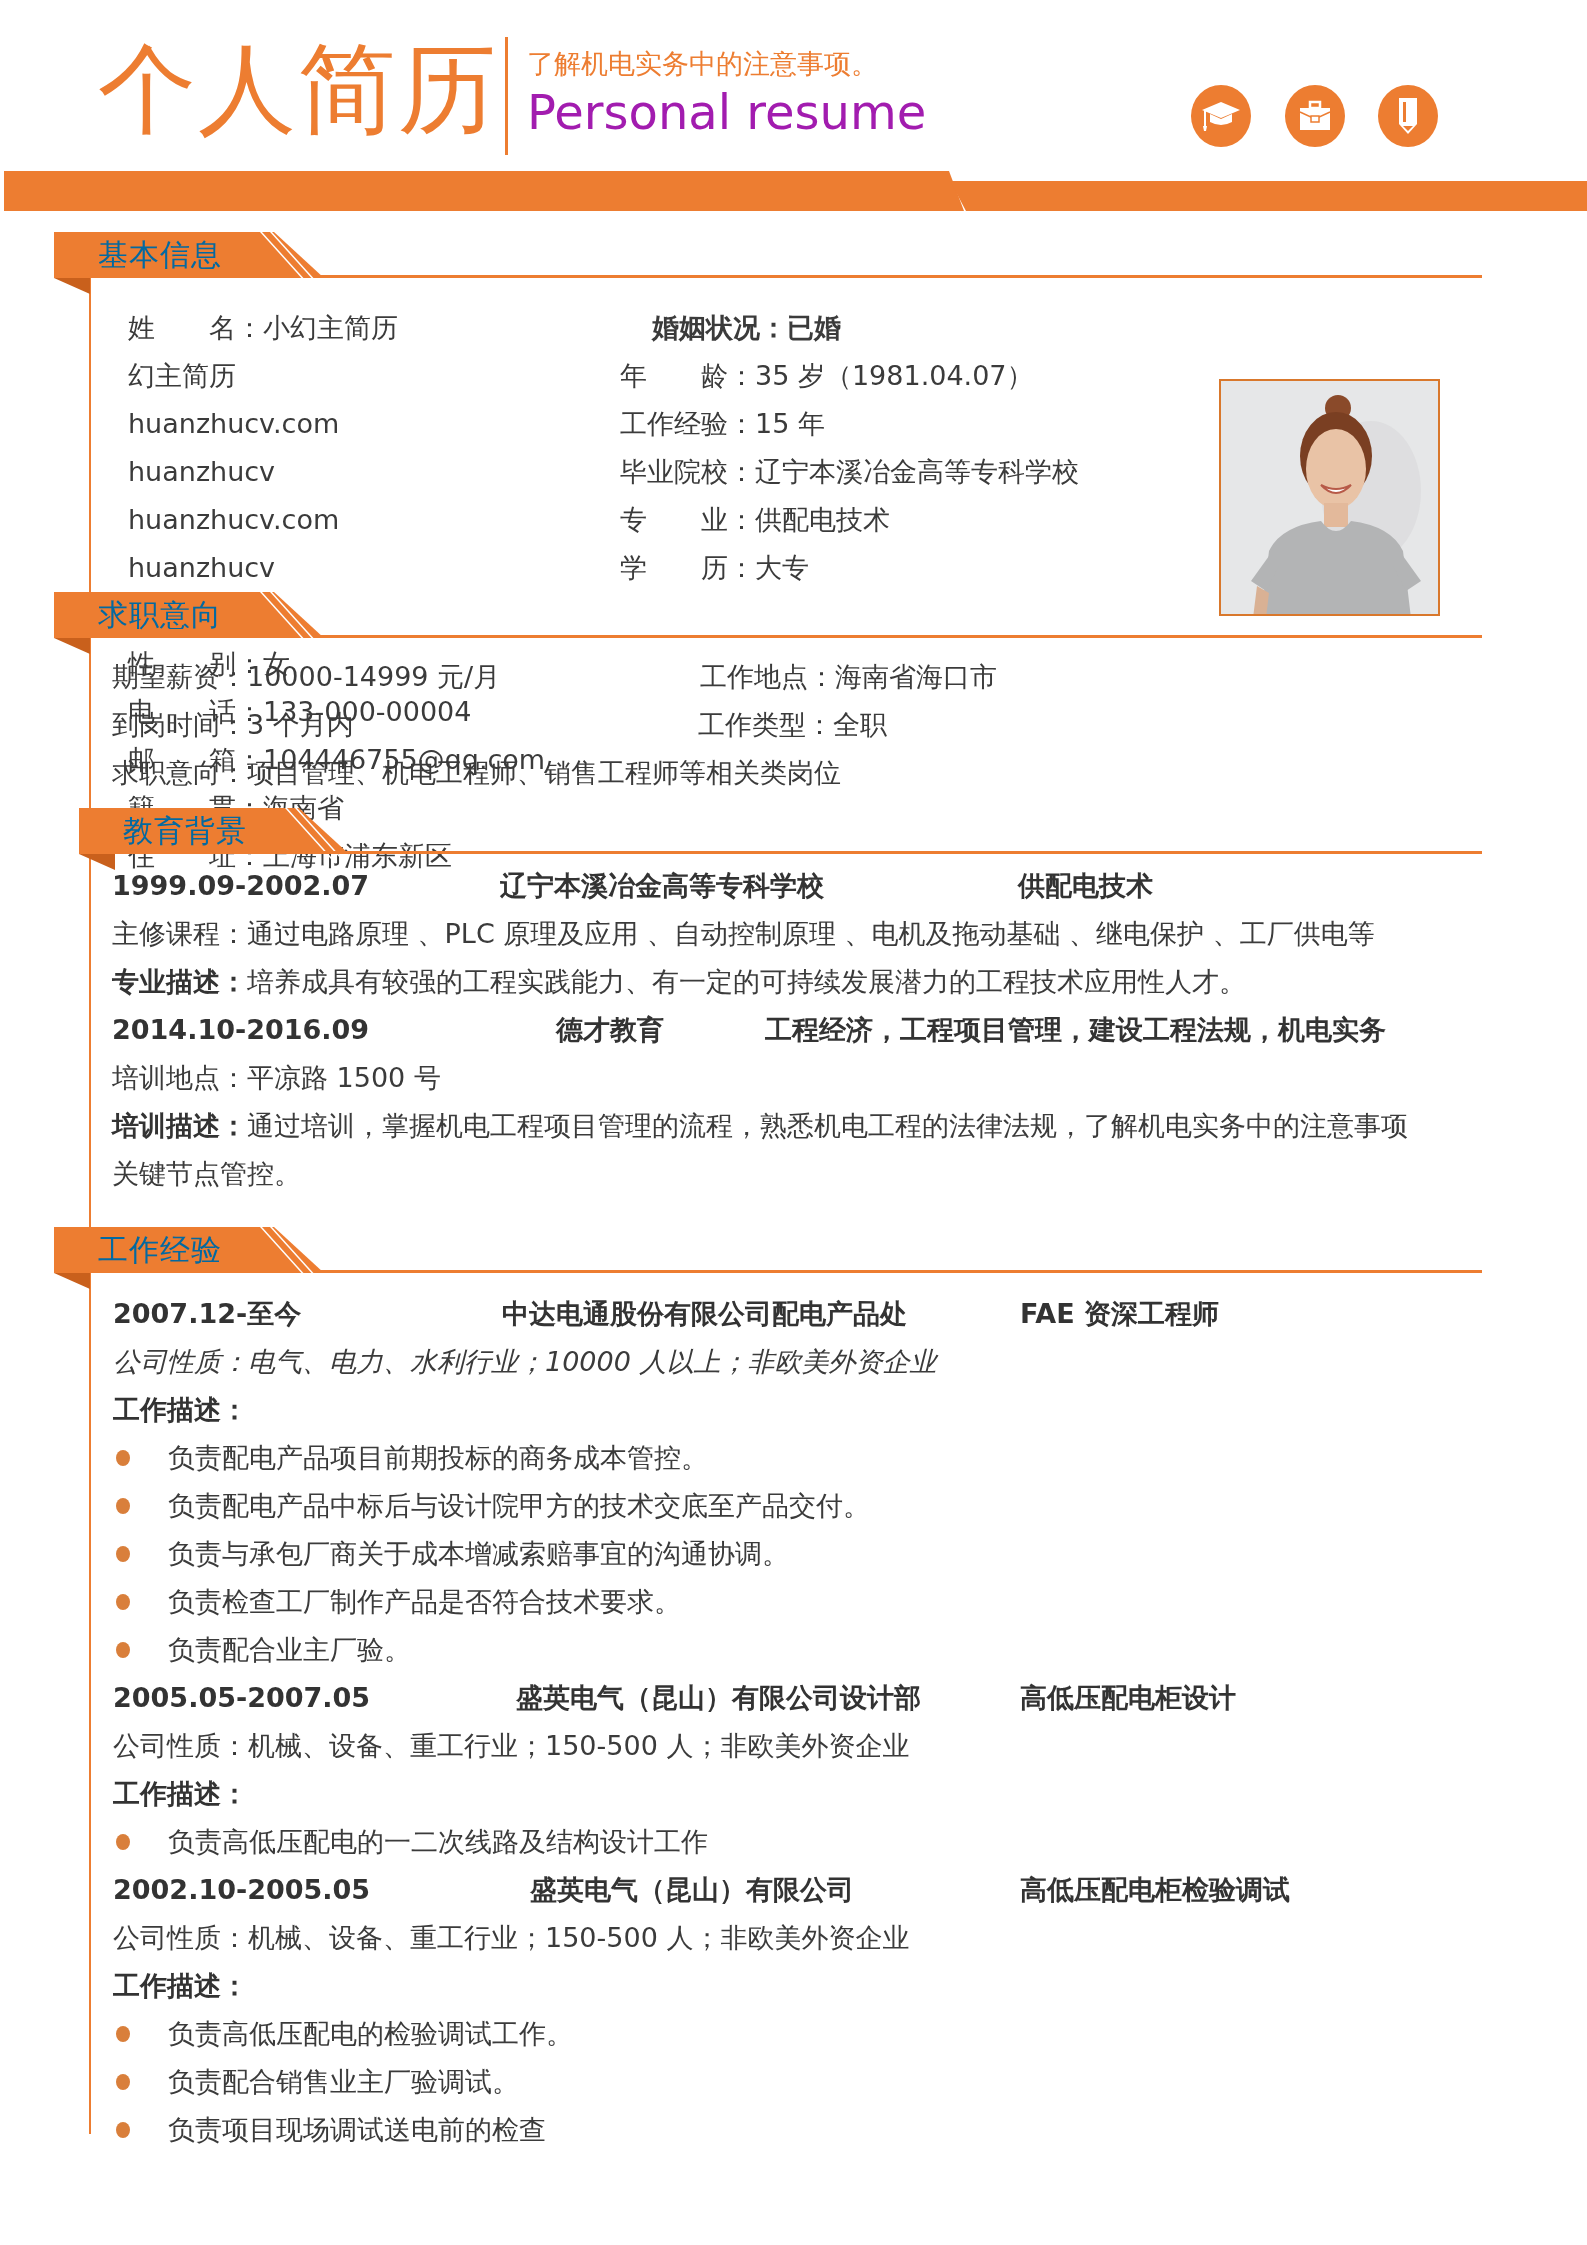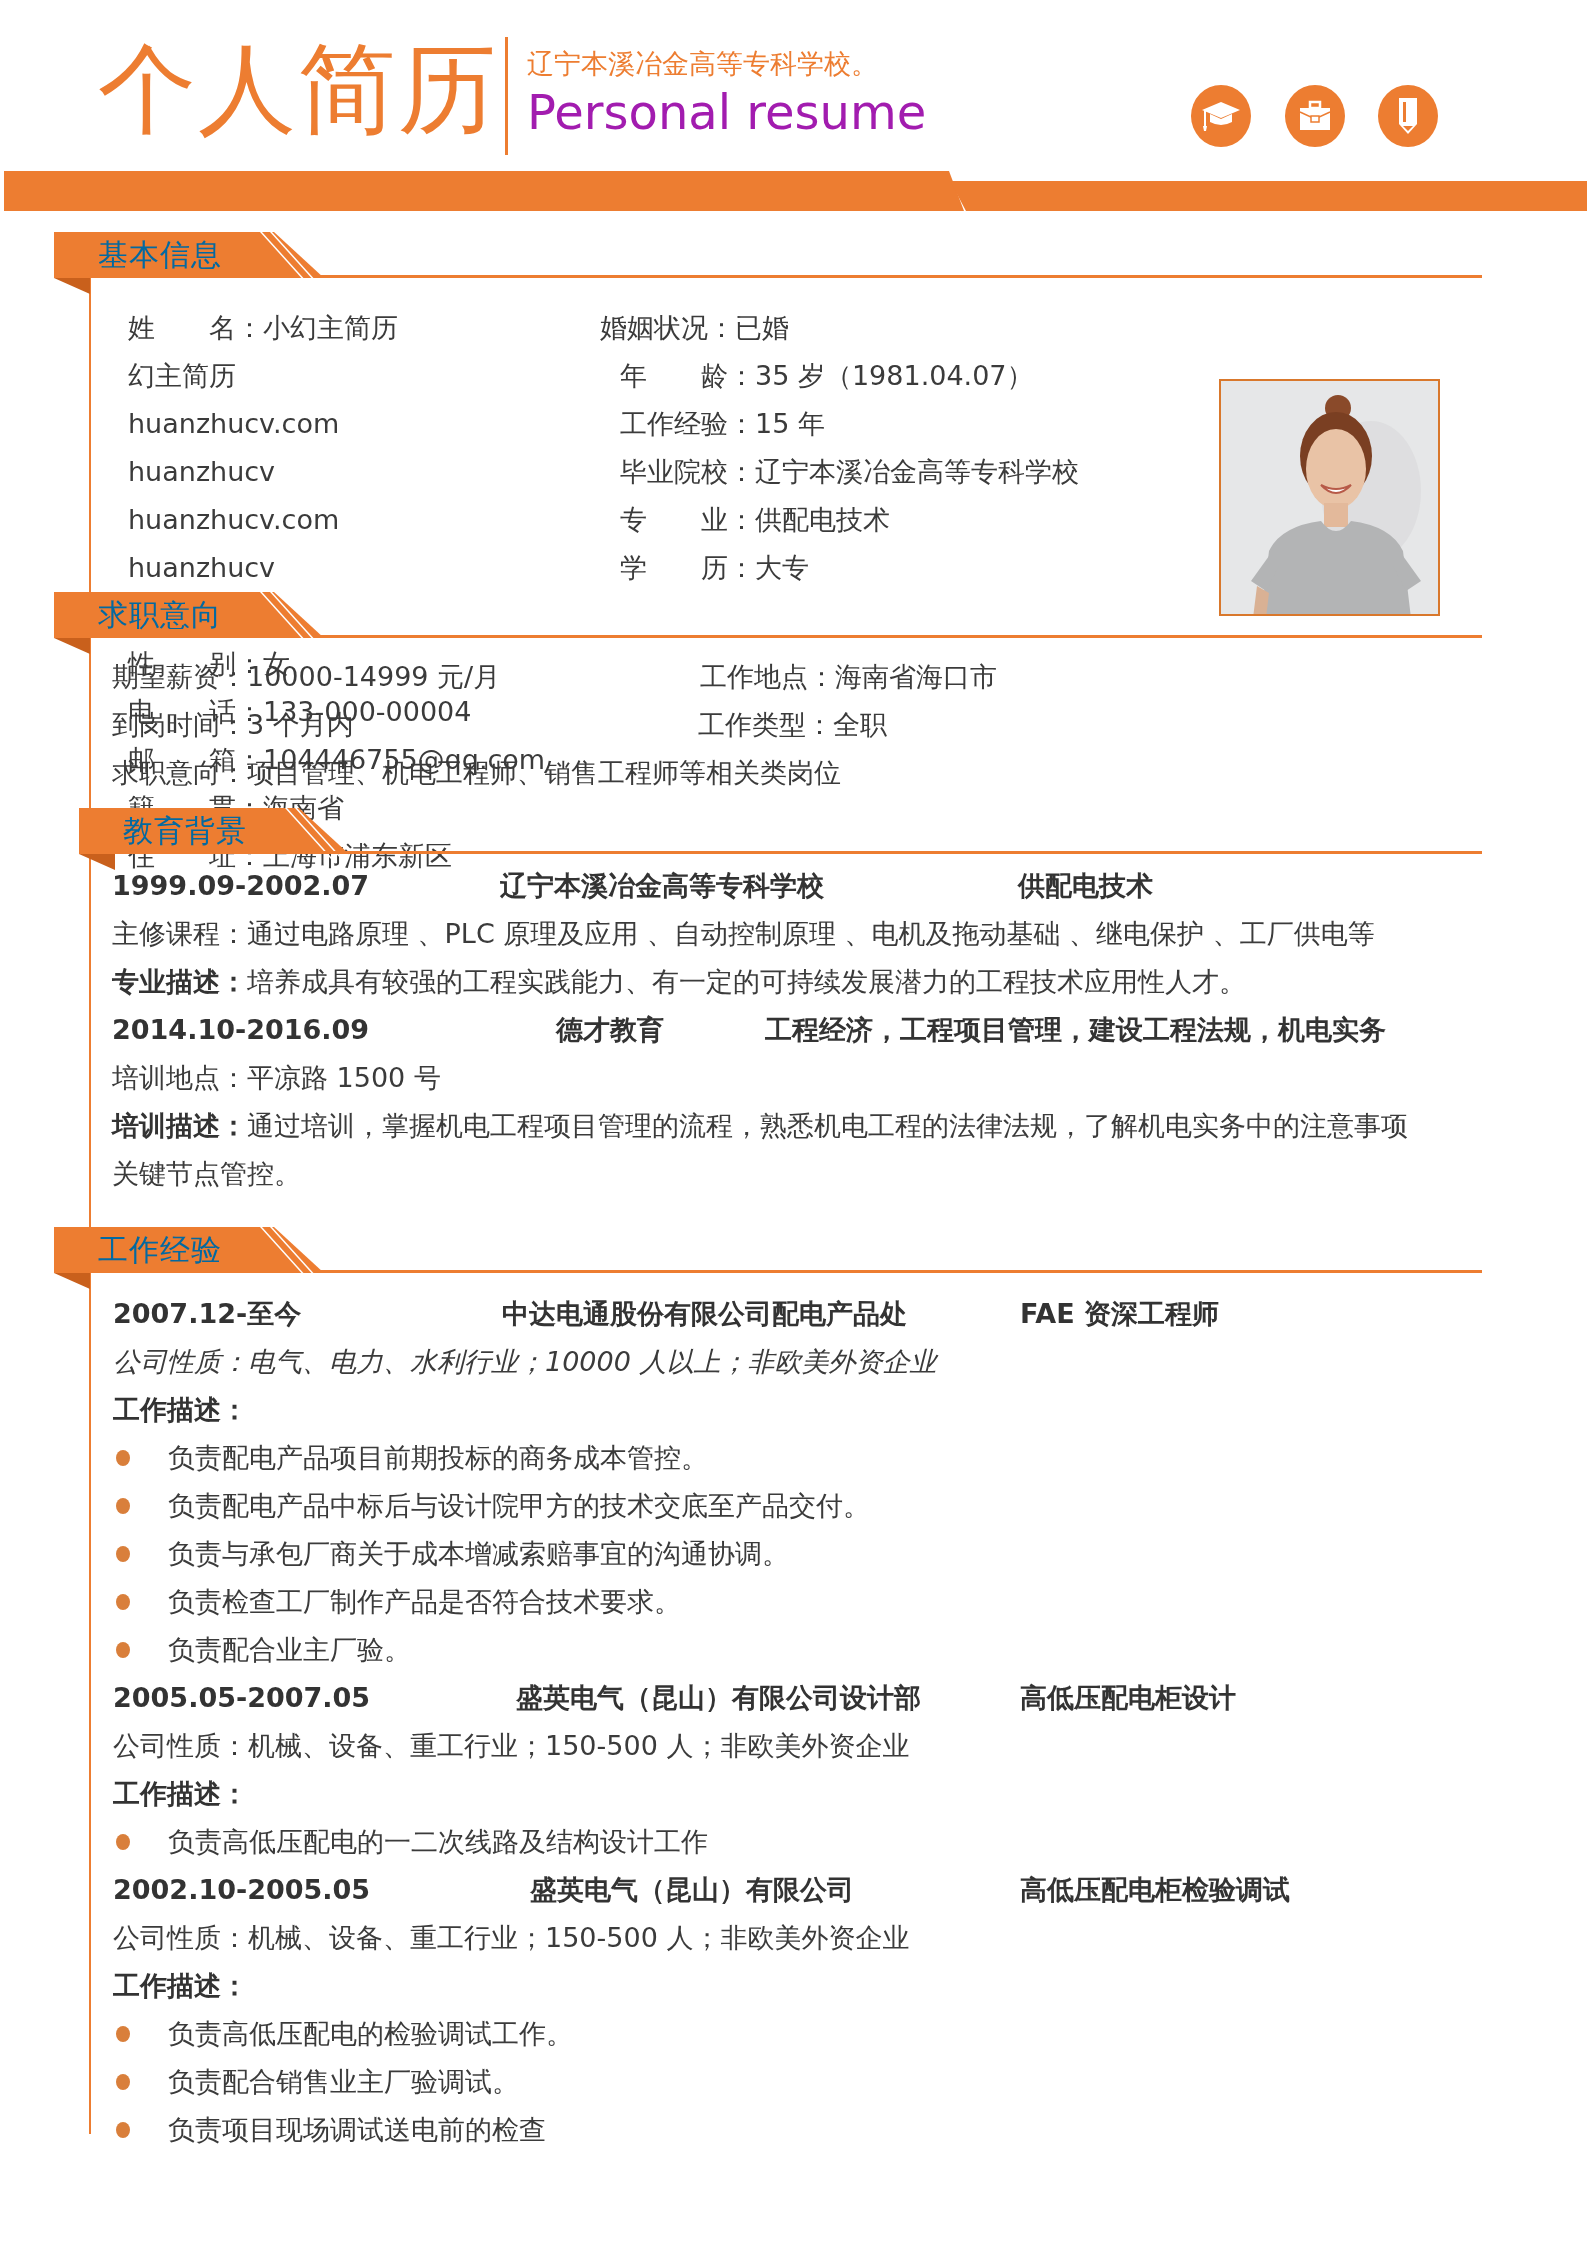--- a/index.html
+++ b/index.html
@@ -35,21 +35,21 @@
 
   .photo { left: 1219px; top: 379px; width: 221px; height: 237px; border: 2px solid #D9782C; background: linear-gradient(180deg, #e8e9ea 0%, #e4e5e6 60%, #dadbdc 100%); overflow: hidden; }
 
   .bullet { width: 14px; height: 16px; border-radius: 50%; background: #D97F3B; }
 </style>
 </head>
 <body>
 
 <div class="abs title-cn">个人简历</div>
 <div class="abs title-divider"></div>
-<div class="abs slogan">辽宁本溪冶金高等专科学校。</div>
+<div class="abs slogan">了解机电实务中的注意事项。</div>
 <div class="abs title-en">Personal resume</div>
 
 <div class="abs icon-circle" style="left:1191px; top:85px;">
   <svg width="40" height="36" viewBox="0 0 40 36">
     <polygon points="20,4 39,12 20,20 1,12" fill="#fff"></polygon>
     <path d="M9 16 L9 24 Q20 30 31 24 L31 16 L20 21 Z" fill="#fff"></path>
     <line x1="4" y1="13" x2="4" y2="28" stroke="#fff" stroke-width="2"></line>
     <path d="M2 28 L6 28 L5 33 L3 33 Z" fill="#fff"></path>
   </svg>
 </div>
@@ -83,21 +83,21 @@
 </div>
 <div class="abs sec-line" style="left:320px; top:275px; width:1162px;"></div>
 
 <div class="abs t" style="left:128px; top:310px;"><span>姓　　名：</span><span>小幻主简历</span></div>
 <div class="abs t" style="left:128px; top:358px;">幻主简历</div>
 <div class="abs t" style="left:128px; top:406px;">huanzhucv.com</div>
 <div class="abs t" style="left:128px; top:454px;">huanzhucv</div>
 <div class="abs t" style="left:128px; top:502px;">huanzhucv.com</div>
 <div class="abs t" style="left:128px; top:550px;">huanzhucv</div>
 
-<div class="abs t" style="left:600px; top:310px;"><span>婚姻状况：</span><span>已婚</span></div>
+<div class="abs t" style="left:652px; top:310px;font-weight:bold;"><span>婚姻状况：</span><span>已婚</span></div>
 <div class="abs t" style="left:620px; top:358px;"><span>年　　龄：</span><span>35 岁（1981.04.07）</span></div>
 <div class="abs t" style="left:620px; top:406px;"><span>工作经验：</span><span>15 年</span></div>
 <div class="abs t" style="left:620px; top:454px;"><span>毕业院校：</span><span>辽宁本溪冶金高等专科学校</span></div>
 <div class="abs t" style="left:620px; top:502px;"><span>专　　业：</span><span>供配电技术</span></div>
 <div class="abs t" style="left:620px; top:550px;"><span>学　　历：</span><span>大专</span></div>
 
 <div class="abs photo" title="smiling woman in grey t-shirt">
   <svg width="221" height="237" viewBox="0 0 221 237">
     <rect width="221" height="237" fill="#e6e7e8"></rect>
     <ellipse cx="150" cy="110" rx="50" ry="70" fill="#d8d9da" opacity="0.6"></ellipse>

